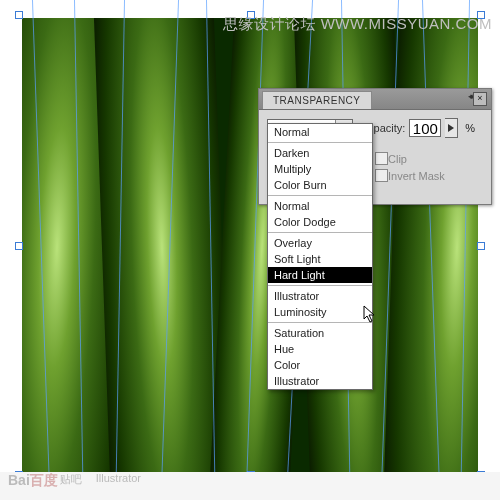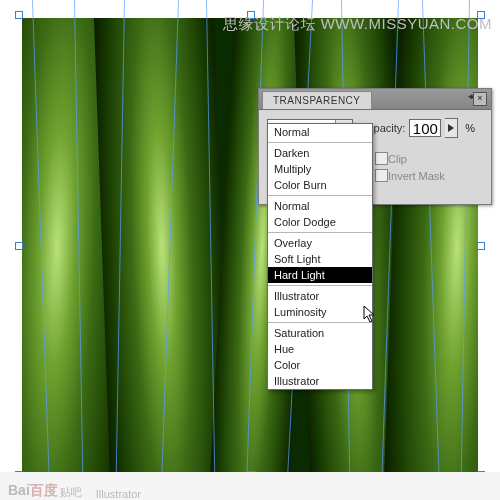--- a/index.html
+++ b/index.html
@@ -1,17 +1,17 @@
 <!DOCTYPE html>
 <html><head>
 <meta charset="utf-8">
 <style>
 body{margin:0;font-family:Tahoma,Arial,sans-serif;font-size:11px;background:#fff;width:500px;height:500px;overflow:hidden;position:relative}
 .top-watermark{position:absolute;top:15px;right:8px;font-size:15px;color:#bfbfbf;letter-spacing:0.5px;z-index:50}
-.bottom-bar{position:absolute;left:0;bottom:0;width:500px;height:28px;background:#f5f5f5;display:flex;align-items:flex-end;padding-left:8px;box-sizing:border-box;z-index:50}
+.bottom-bar{position:absolute;left:0;bottom:0;width:500px;height:28px;background:#f5f5f5;display:flex;align-items:flex-start;padding-left:8px;box-sizing:border-box;z-index:50}
 .baidu-logo{font-family:Arial;font-weight:bold;color:#bbb;font-size:14px}
 .baidu-logo .red{color:#d9b0b0}
 .baidu-sub{color:#bbb;font-size:11px;margin-left:2px}
 .illus{color:#bbb;font-size:11px;margin-left:14px}
 .canvas{position:absolute;left:22px;top:18px;width:456px;height:454px;background:#0a2a00;overflow:hidden;z-index:10}
 .stripe{position:absolute;top:-20px;height:500px;background:radial-gradient(ellipse 60% 120% at 50% 50%,#b9e27a 0%,#6fa12f 20%,#3b6a14 42%,#163800 75%,#050f00 100%)}
 .s1{left:-40px;width:150px;transform:skewX(-4deg) rotate(-2deg)}
 .s2{left:80px;width:120px;transform:skewX(3deg) rotate(1deg)}
 .s3{left:200px;width:80px;transform:skewX(-3deg)}
 .s4{left:280px;width:100px;transform:skewX(4deg) rotate(2deg)}

